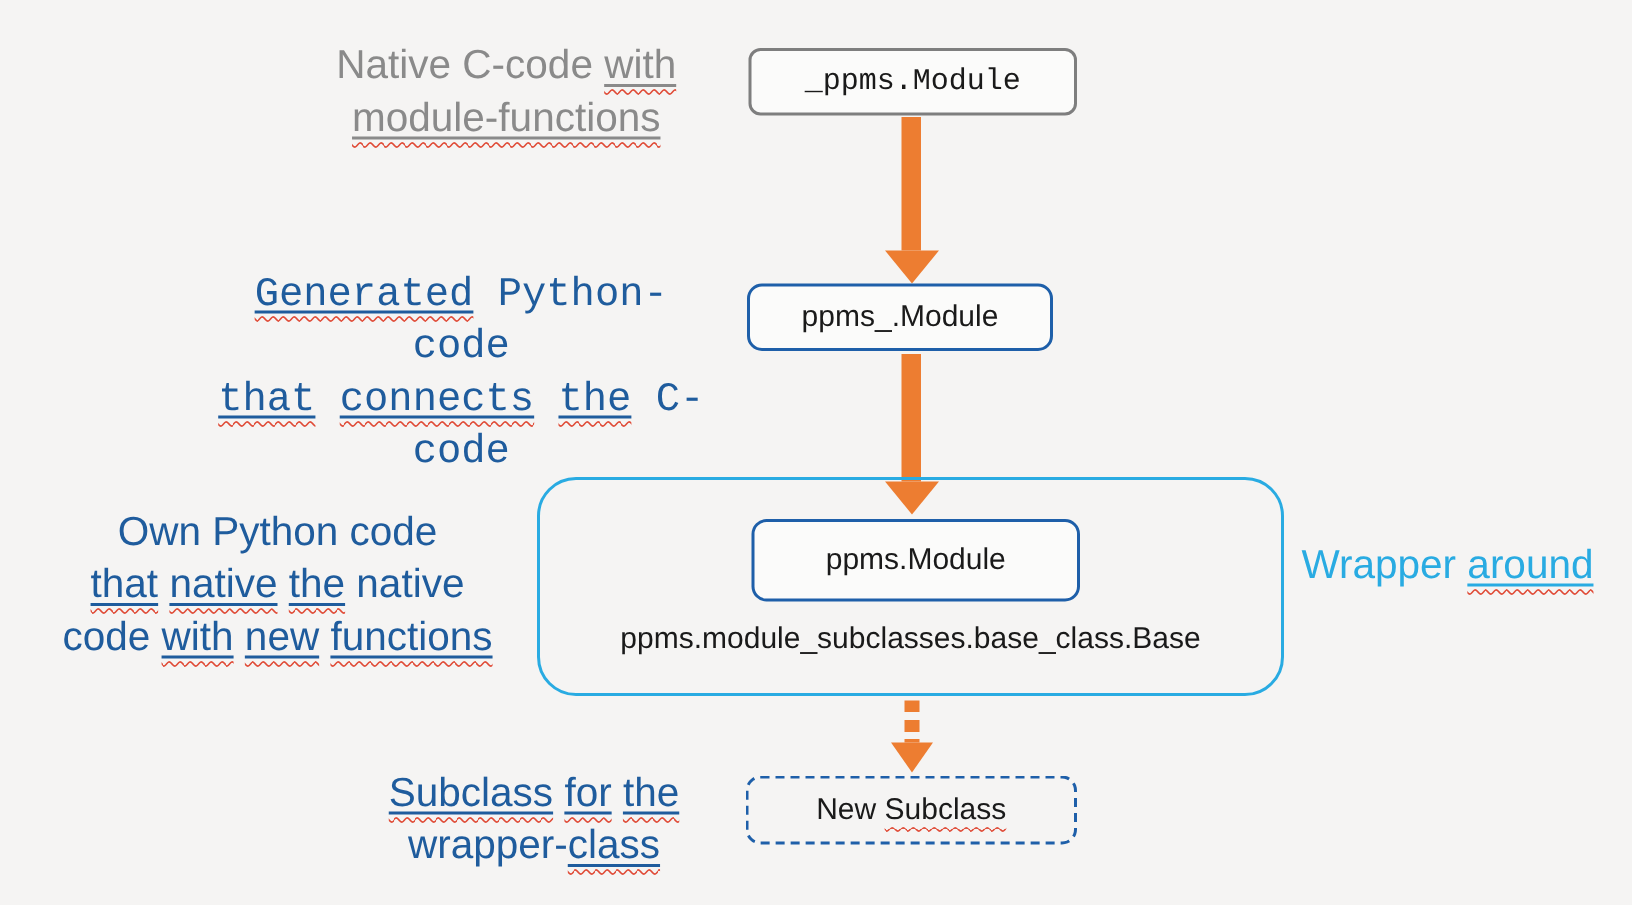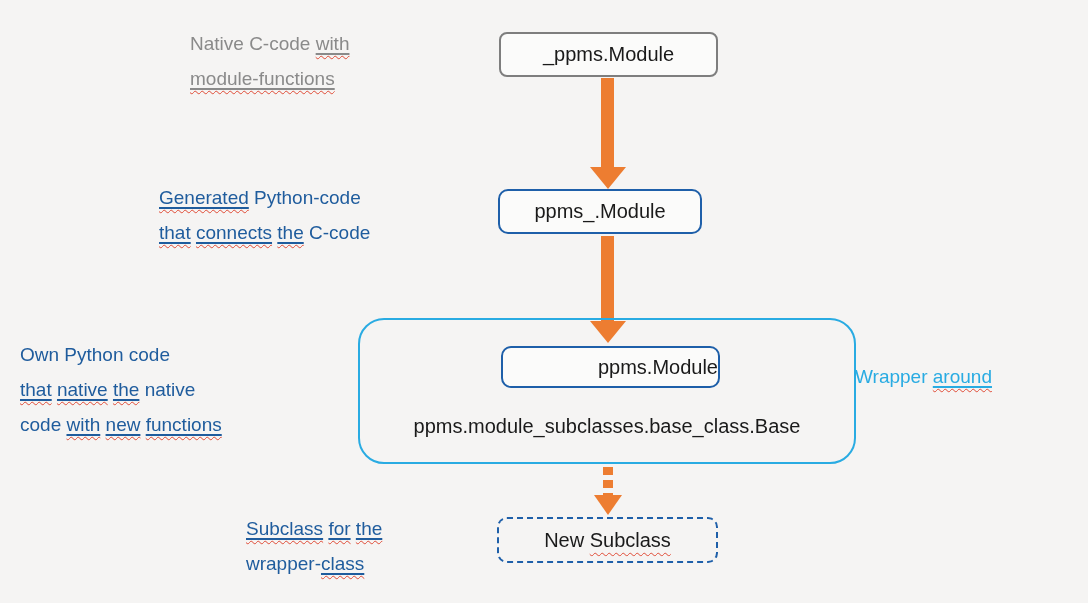--- a/index.html
+++ b/index.html
@@ -5,45 +5,45 @@
   :root{
     --background:#f5f4f3; --dark_blue:#1f5c9d; --cyan:#29abe2; --gray_text:#8a8a8a;
     --gray_border:#7e7e7e; --blue_border:#1e5fa9; --orange:#ed7d31;
     --squiggle_red:#e04b37; --box_fill:#fbfbfa; --text_black:#1a1a1a;
   }
   *{margin:0;padding:0;box-sizing:border-box;}
   body{background:var(--background);font-family:"Liberation Sans",sans-serif;}
   .canvas{position:relative;width:1088px;height:603px;background:var(--background);overflow:hidden;}
 
   
-  .lbl{position:absolute;font-size:19px;line-height:35px;}
+  .lbl{position:absolute;font-size:27px;line-height:35px;text-align:center;}
   .lbl .line{white-space:pre-wrap;}
   .lbl-gray{color:var(--gray_text);}
   .lbl-blue{color:var(--dark_blue);}
   .lbl-cyan{color:var(--cyan);}
 
   
   .sq{text-decoration-line:underline;text-decoration-style:wavy;
       text-decoration-color:var(--squiggle_red);text-decoration-thickness:1px;
       text-underline-offset:0.26em;}
   .ul{text-decoration-line:underline;text-decoration-style:solid;
       text-decoration-color:currentColor;text-decoration-thickness:1.5px;
       text-underline-offset:0.14em;}
 
   
   .node{position:absolute;display:flex;align-items:center;justify-content:center;
         background:var(--box_fill);font-size:20px;color:var(--text_black);}
-  .node-gray{border:2px solid var(--gray_border);border-radius:8px;}
+  .node-gray{border:2px solid var(--gray_border);border-radius:8px;font-family:Liberation Mono, monospace;}
   .node-blue{border:2.5px solid var(--blue_border);border-radius:10px;}
   .node-dashed{border:2.5px dashed var(--blue_border);border-radius:10px;background:transparent;}
 
   
   .wrapper-box{position:absolute;left:358px;top:318px;width:498px;height:146px;
                border:2.5px solid var(--cyan);border-radius:26px;}
-  .wrapper-box .inner-node{left:141px;top:26px;width:219px;height:42px;justify-content:flex-end;}
+  .wrapper-box .inner-node{left:141px;top:26px;width:219px;height:55px;}
   .base-class-text{position:absolute;left:0;top:95px;width:100%;text-align:center;
                    font-size:20px;color:var(--text_black);}
 
   
   .arrow-shaft{position:absolute;width:13px;background:var(--orange);}
   .arrow-head{position:absolute;width:0;height:0;
               border-left:18px solid transparent;border-right:18px solid transparent;
               border-top:22px solid var(--orange);}
   .arrow-shaft-dashed{position:absolute;width:10px;height:28px;left:603px;top:467px;
               background:repeating-linear-gradient(180deg,var(--orange) 0 8px,transparent 8px 13px);}
@@ -60,21 +60,21 @@
       <div class="line"><span>Native C-code </span><span class="sq"><span class="ul">with</span></span></div>
       <div class="line"><span class="sq"><span class="ul">module-functions</span></span></div>
     </div>
   <div class="node node-gray" style="left:499px;top:32px;width:219px;height:45px;">
     <span>_ppms.Module</span>
   </div>
 
   <div class="arrow-shaft" style="left:601px;top:78px;height:89px;"></div>
   <div class="arrow-head" style="left:590px;top:167px;"></div>
 
-  <div class="lbl lbl-blue" style="left:159px;top:180px;width:335px;">
+  <div class="lbl lbl-blue" style="left:140px;top:180px;width:335px;font-family:Liberation Mono, monospace;">
       <div class="line"><span class="sq"><span class="ul">Generated</span></span><span> Python-code</span></div>
       <div class="line"><span class="sq"><span class="ul">that</span></span><span> </span><span class="sq"><span class="ul">connects</span></span><span> </span><span class="sq"><span class="ul">the</span></span><span> C-code</span></div>
     </div>
   <div class="node node-blue" style="left:498px;top:189px;width:204px;height:45px;">
     <span>ppms_.Module</span>
   </div>
 
   <div class="arrow-shaft" style="left:601px;top:236px;height:85px;"></div>
   <div class="arrow-head" style="left:590px;top:321px;"></div>
 

